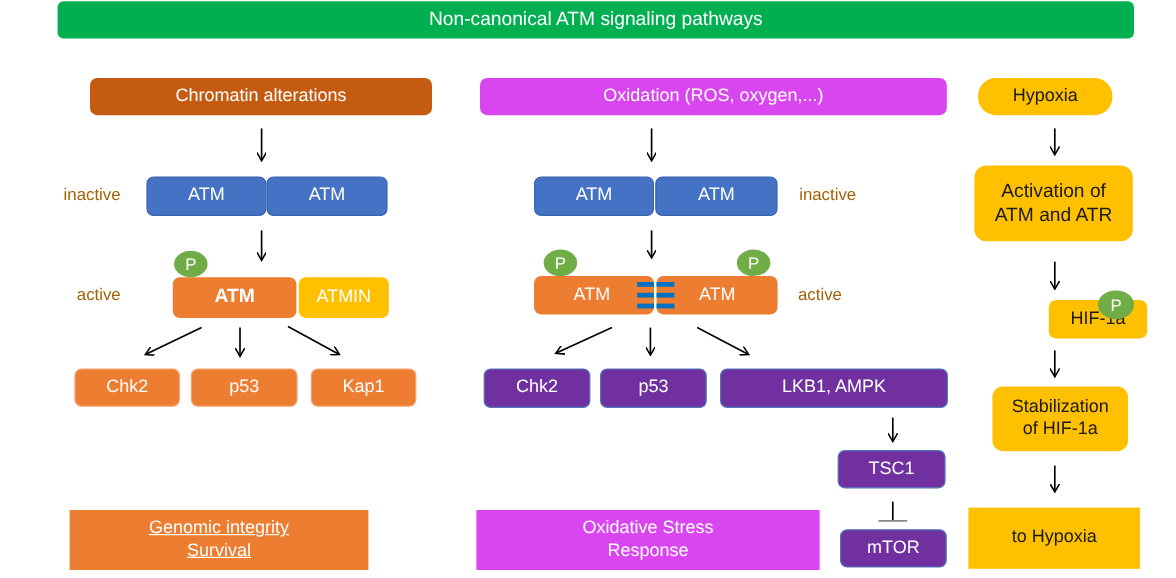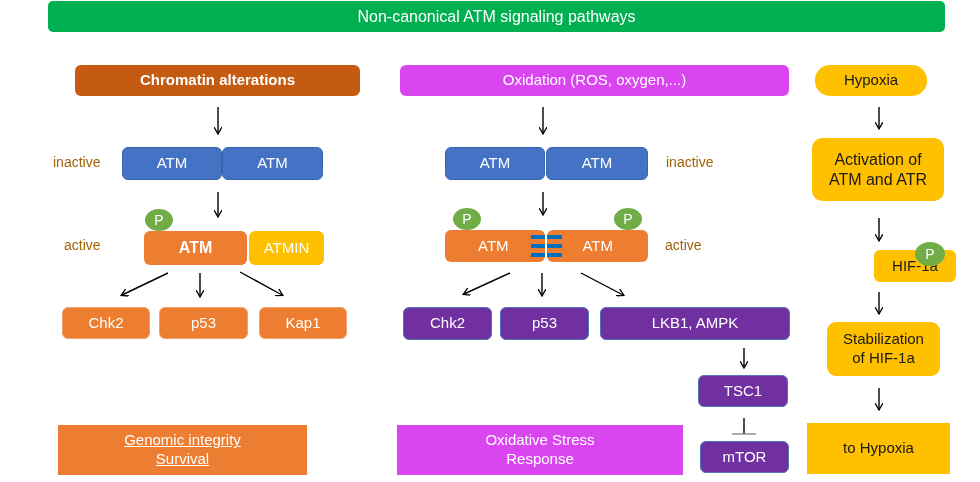--- a/index.html
+++ b/index.html
@@ -2,21 +2,21 @@
 <html><head>
 <meta charset="utf-8">
 <style>
   html, body { margin:0; padding:0; background:#ffffff; }
   body { width:980px; height:482px; position:relative; overflow:hidden;
          font-family:"Liberation Sans", "DejaVu Sans", sans-serif; }
   .box { position:absolute; display:flex; align-items:center; justify-content:center;
          text-align:left; color:#ffffff; box-sizing:border-box; line-height:1.25; }
   .rnd { border-radius:6px; }
   .green { background:#00B050; }
-  .rust { background:#C55A11;font-weight:bold; }
+  .rust { background:#C55A11; }
   .purple { background:#d946ef; }
   .purple-b { background:#7030A0; border:1px solid #4f74b8; }
   .yellow { background:#FFC000; color:#1a1a1a; }
   .blue { background:#4472C4; border:1px solid #3a63ad; }
   .orange { background:#ED7D31; }
   .orange-b { background:#ED7D31; border:1px solid #f2a36d; }
   .p-badge { position:absolute; width:28px; height:22px; border-radius:50%;
              background:#70AD47; color:#fff; font-size:14px; display:flex;
              align-items:center; justify-content:center; }
   .lbl { position:absolute; font-size:14px; color:#a16207; }

